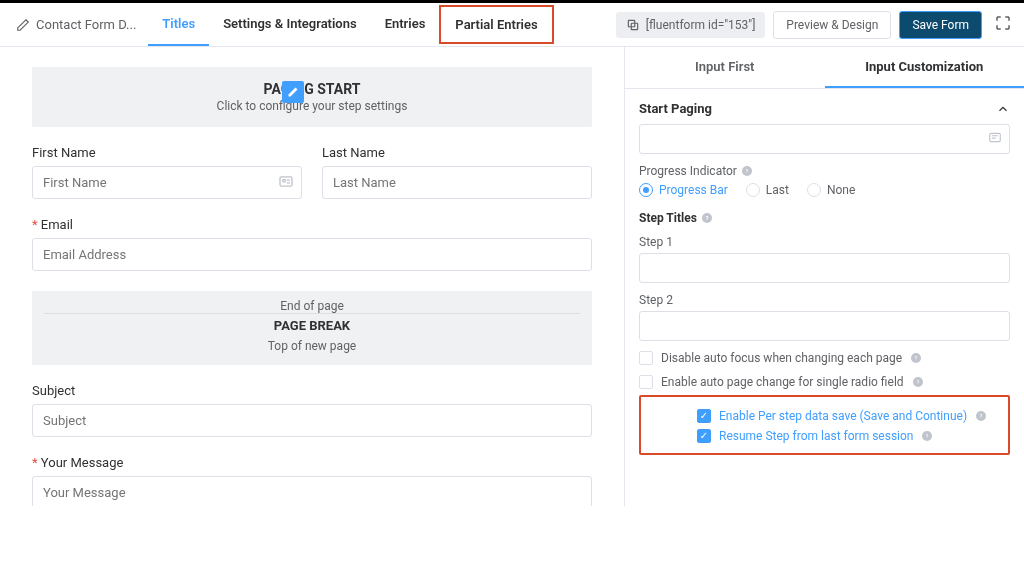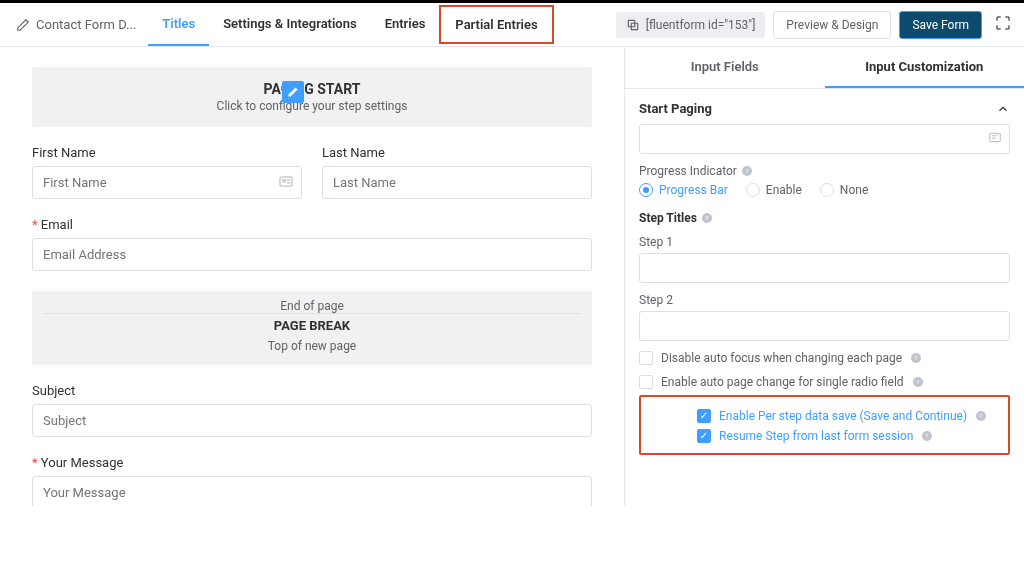--- a/index.html
+++ b/index.html
@@ -160,21 +160,21 @@
             <label class="form-label req">Your Message</label>
             <textarea class="field" placeholder="Your Message" style=""></textarea>
           </div>
         </div>
 
       </div>
     </div>
 
     <div class="sidebar">
       <div class="side-tabs">
-        <div class="side-tab">Input Fields</div>
+        <div class="side-tab">Input First</div>
         <div class="side-tab active">Input Customization</div>
       </div>
       <div class="side-body">
         <div class="section-header">
           <span class="sh-title">Start Paging</span>
           <svg viewBox="0 0 24 24" fill="none" stroke="currentColor" stroke-width="2">
               <path d="M6 15l6-6 6 6"></path>
             </svg>
         </div>
 
@@ -195,21 +195,21 @@
               <text x="12" y="16" text-anchor="middle" fill="#fff" font-size="12">?</text>
             </svg>
         </div>
         <div class="radio-row">
           <div class="radio-opt selected">
               <span class="radio-circle"></span>
               <span>Progress Bar</span>
             </div>
           <div class="radio-opt">
               <span class="radio-circle"></span>
-              <span>Enable</span>
+              <span>Last</span>
             </div>
           <div class="radio-opt">
               <span class="radio-circle"></span>
               <span>None</span>
             </div>
         </div>
 
         <div class="subhead">
           <span>Step Titles</span>
           <svg class="info-icon" viewBox="0 0 24 24" fill="currentColor">

